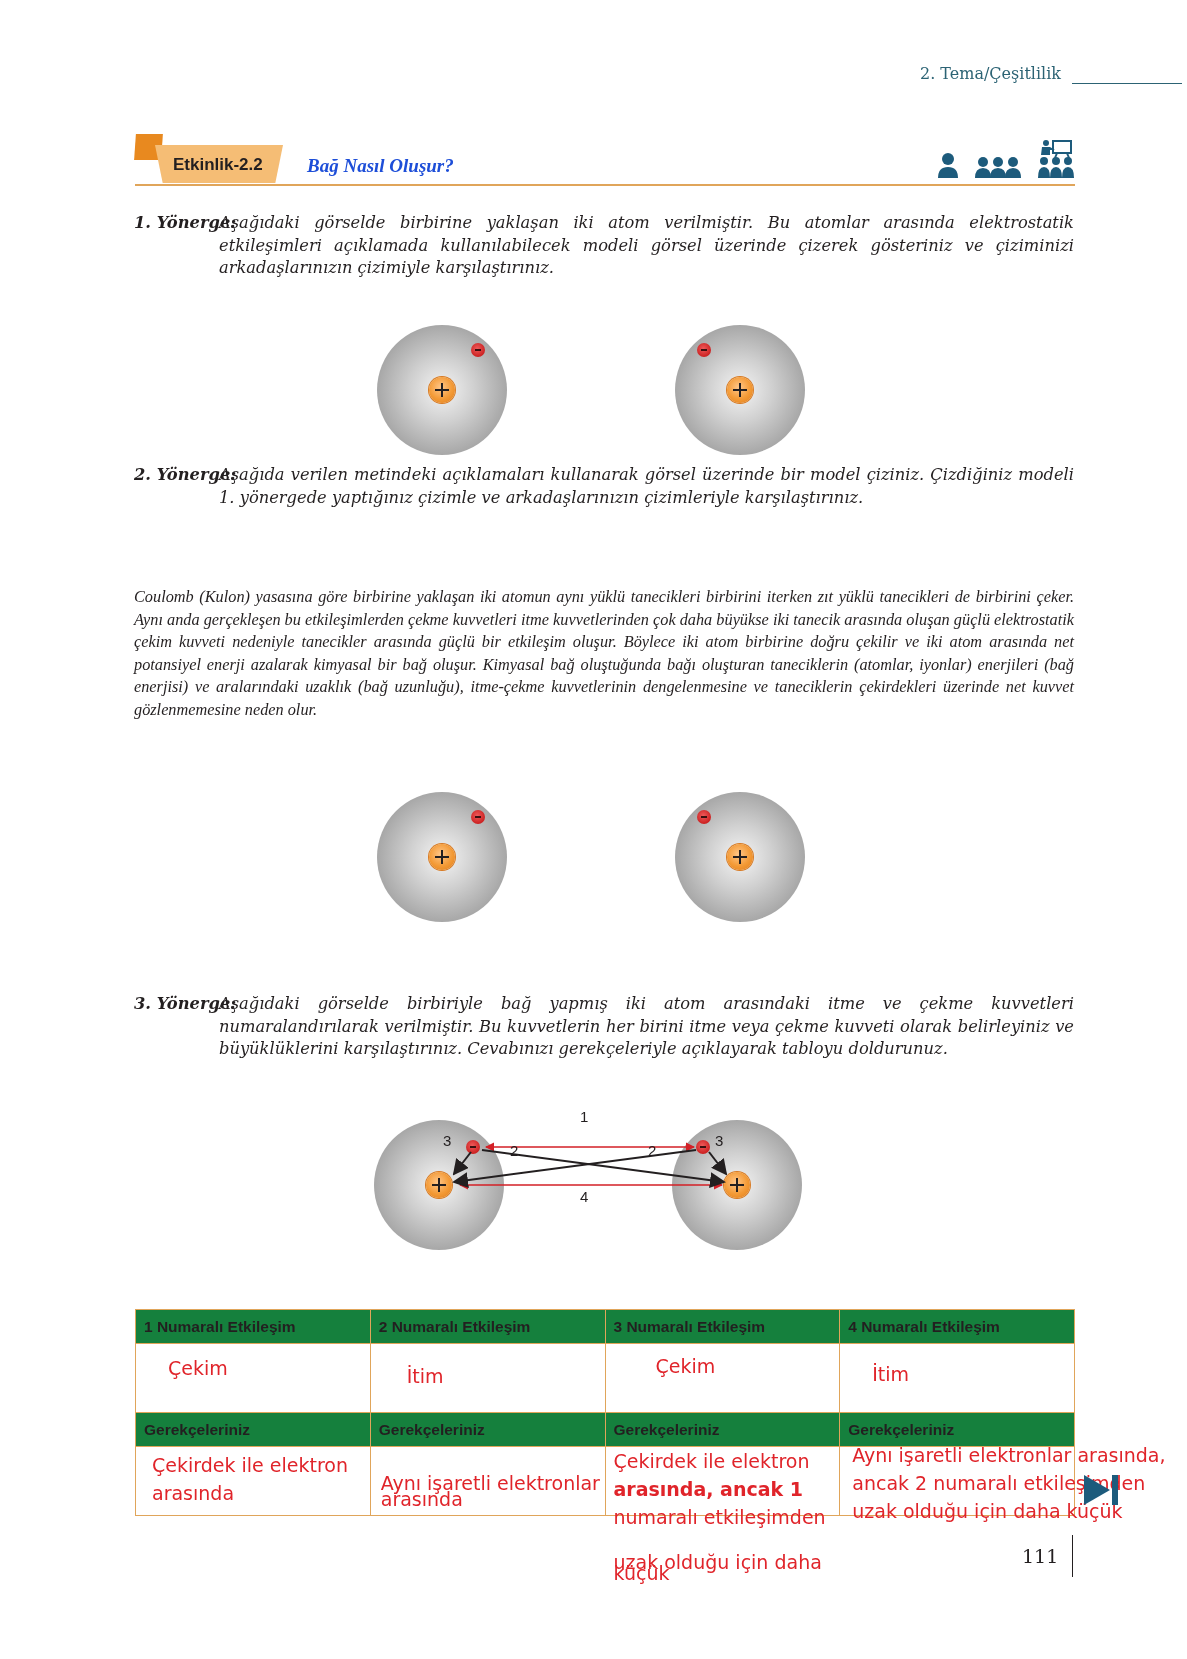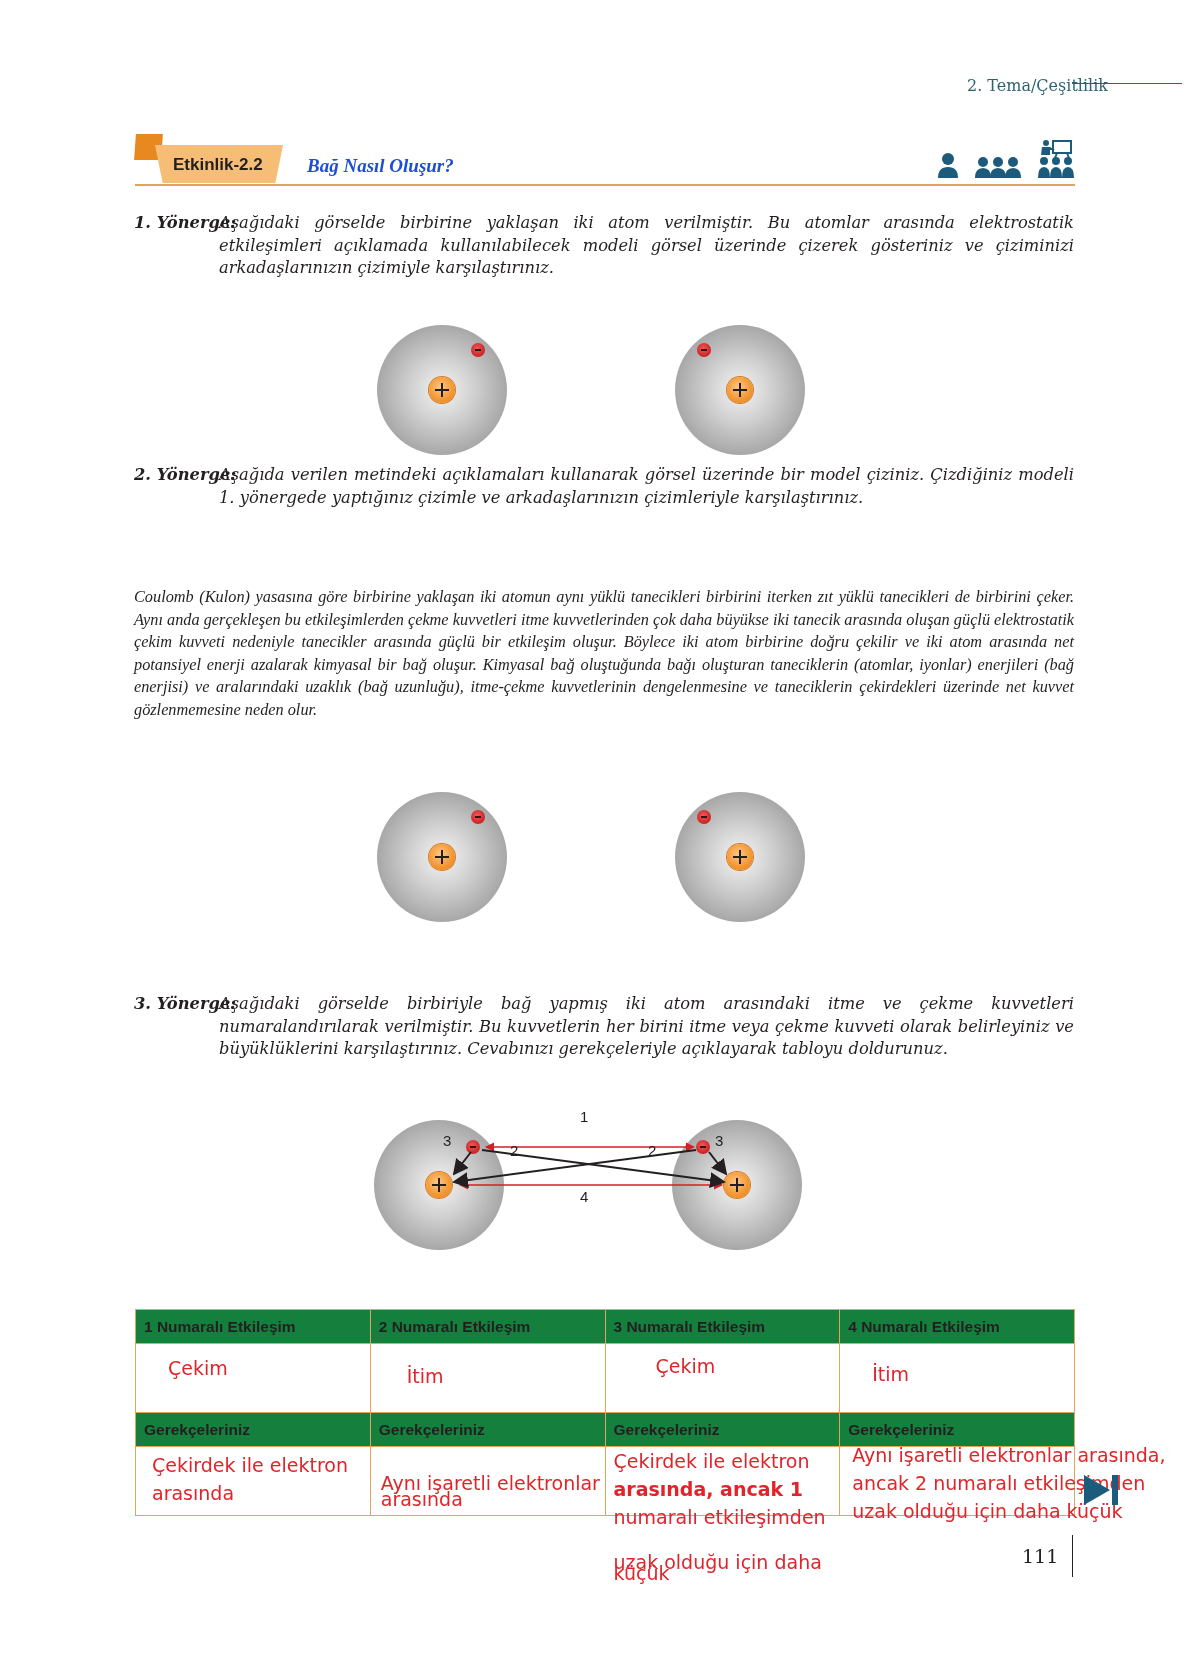--- a/index.html
+++ b/index.html
@@ -1,18 +1,18 @@
 <!DOCTYPE html>
 <html><head>
 <meta charset="utf-8">
 <style>
   html, body { margin: 0; padding: 0; background: #ffffff; }
   body { width: 1187px; height: 1659px; position: relative; overflow: hidden; font-family: "DejaVu Serif", serif; color: #231f20; }
 
-  .header-theme { position: absolute; top: 76px; left: 920px; font-family: "DejaVu Serif", serif; font-size: 16px; color: #2c6374; margin-left: 47px; }
+  .header-theme { position: absolute; top: 64px; left: 920px; font-family: "DejaVu Serif", serif; font-size: 16px; color: #2c6374; }
   .header-line { position: absolute; top: 83px; left: 1072px; width: 110px; height: 1px; background: #2c6374; }
 
   .activity-bar { position: absolute; top: 134px; left: 135px; width: 940px; height: 52px; }
   .activity-square { position: absolute; left: 0; top: 0; width: 27px; height: 26px; background: #e8891f; transform: skewX(-4deg); }
   .activity-tab { position: absolute; left: 20px; top: 11px; width: 128px; height: 38px; background: #f5bd75; clip-path: polygon(0 0, 100% 0, 94% 100%, 6% 100%); }
   .activity-label { position: absolute; left: 38px; top: 21px; font-family: "Liberation Sans", sans-serif; font-weight: bold; font-size: 17px; color: #231f20; }
   .activity-title { position: absolute; left: 172px; top: 21px; font-family: "Liberation Serif", serif; font-style: italic; font-weight: bold; font-size: 19px; color: #1d4ed8; }
   .activity-rule { position: absolute; left: 0; top: 50px; width: 940px; height: 2px; background: #e0a55a; }
   .icons { position: absolute; right: 0; top: 6px; display: flex; gap: 16px; align-items: flex-end; }
   .icon svg { display: block; }

